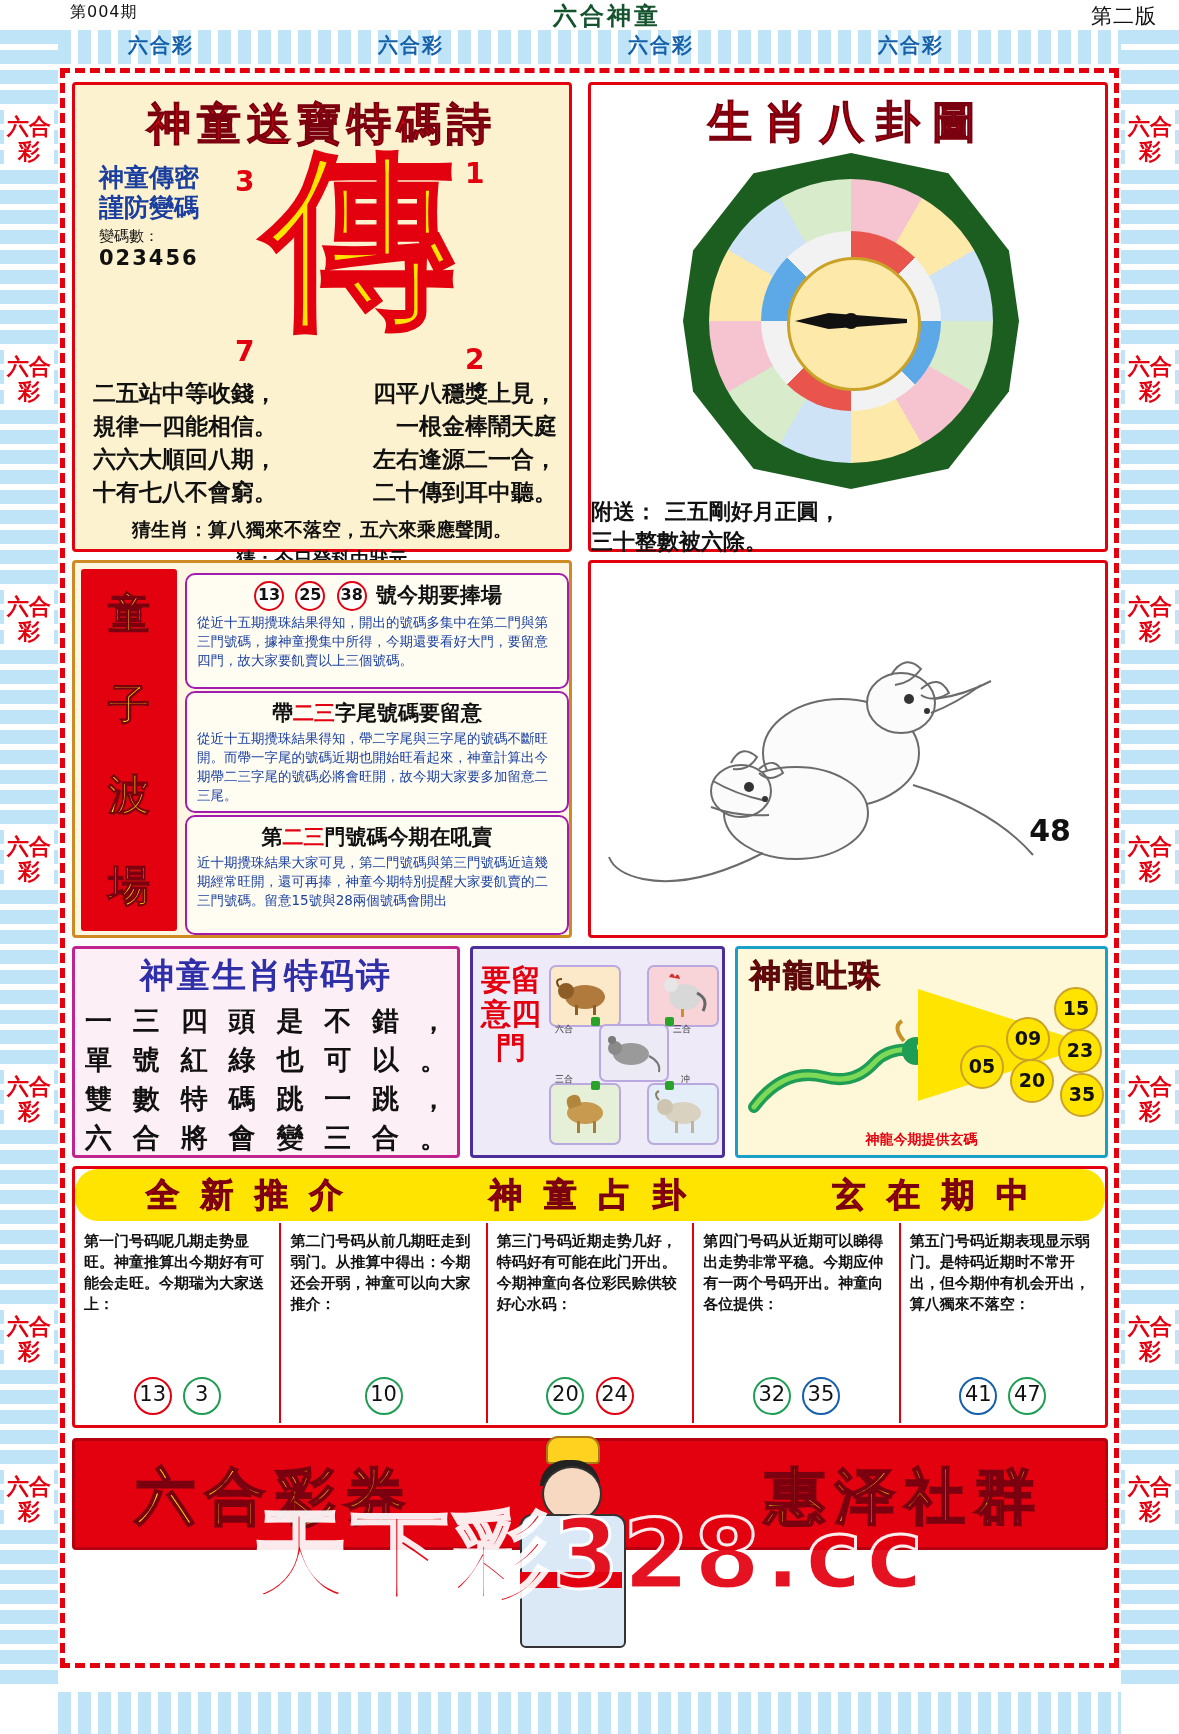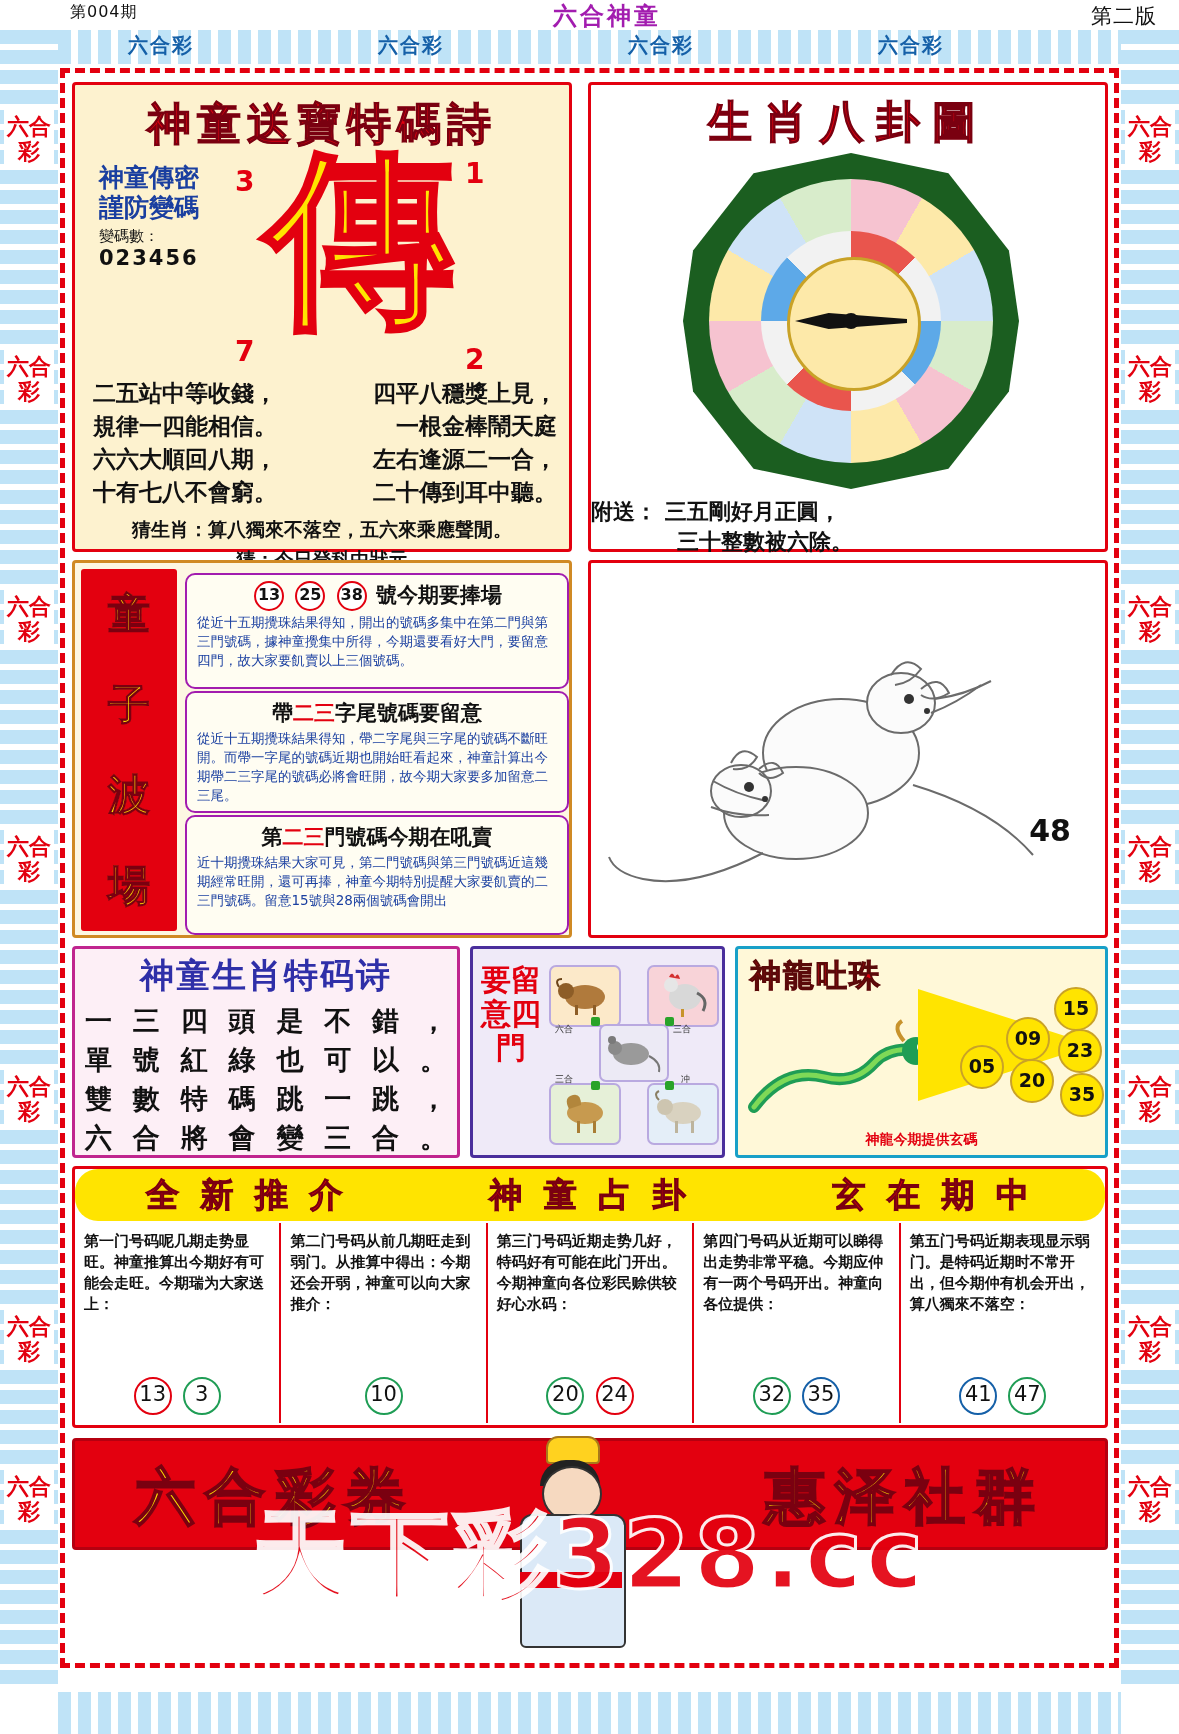--- a/index.html
+++ b/index.html
@@ -7,21 +7,21 @@
     width:1179px;height:1734px;
     background:#ffffff;
     font-family:"DejaVu Sans","Liberation Sans",sans-serif;
     position:relative;overflow:hidden;
   }
   .page{position:absolute;inset:0;}
 
   
   .topbar{position:absolute;top:0;left:0;width:1179px;height:30px;}
   .issue{position:absolute;left:70px;top:2px;font-size:16px;color:#111;letter-spacing:1px;}
-  .maintitle{position:absolute;left:0;right:0;top:0px;text-align:center;font-size:24px;color:#a21caf;font-weight:bold;letter-spacing:3px;padding-left:35px;}
+  .maintitle{position:absolute;left:0;right:0;top:0px;text-align:center;font-size:24px;color:#14532d;font-weight:bold;letter-spacing:3px;padding-left:35px;}
   .edition{position:absolute;right:22px;top:2px;font-size:21px;color:#111;letter-spacing:1px;}
 
   
   .rail{position:absolute;top:30px;width:58px;height:1660px;background:#ffffff;}
   .rail.left{left:0;}
   .rail.right{right:0;}
   .rail-inner{position:absolute;top:0;left:0;width:58px;height:100%;
      background:repeating-linear-gradient(to bottom,#bfe3f7 0px,#bfe3f7 14px,#ffffff 14px,#ffffff 20px);
   }
   .rail-word{position:absolute;left:4px;width:50px;text-align:center;color:#e3000f;font-weight:bold;font-size:22px;line-height:25px;
@@ -242,21 +242,21 @@
       <div class="poly"></div>
       <div class="ring2"></div>
       <div class="ring3"></div>
       <div class="core"></div>
       <div class="needle"></div>
       <div class="pin"></div>
     </div>
     <div class="note">
       <span>附送：</span>
       <span>三五剛好月正圓，</span><br>
-      <span style="margin-left:86px">三十整數被六除。</span>
+      <span style="">三十整數被六除。</span>
     </div>
   </div>
 
   <div class="panel" id="p-bochang">
     <div class="bo-left">
       <span>童</span>
       <span>子</span>
       <span>波</span>
       <span>場</span>
     </div>

